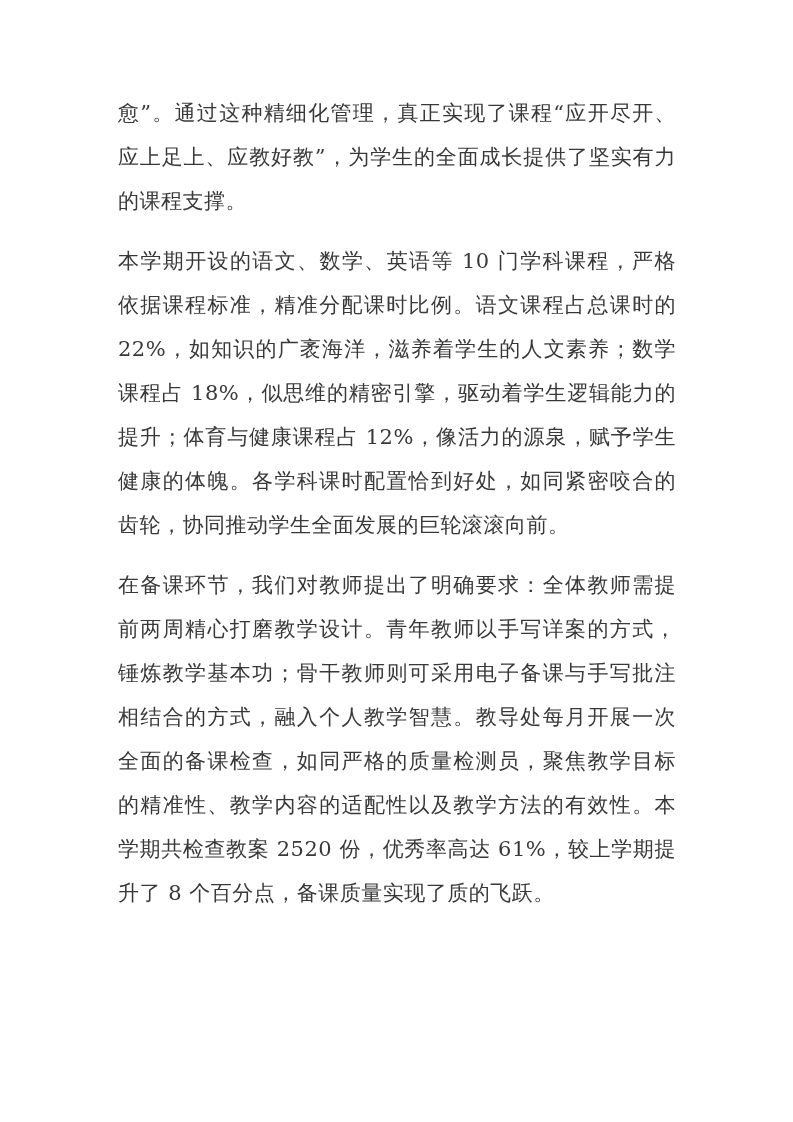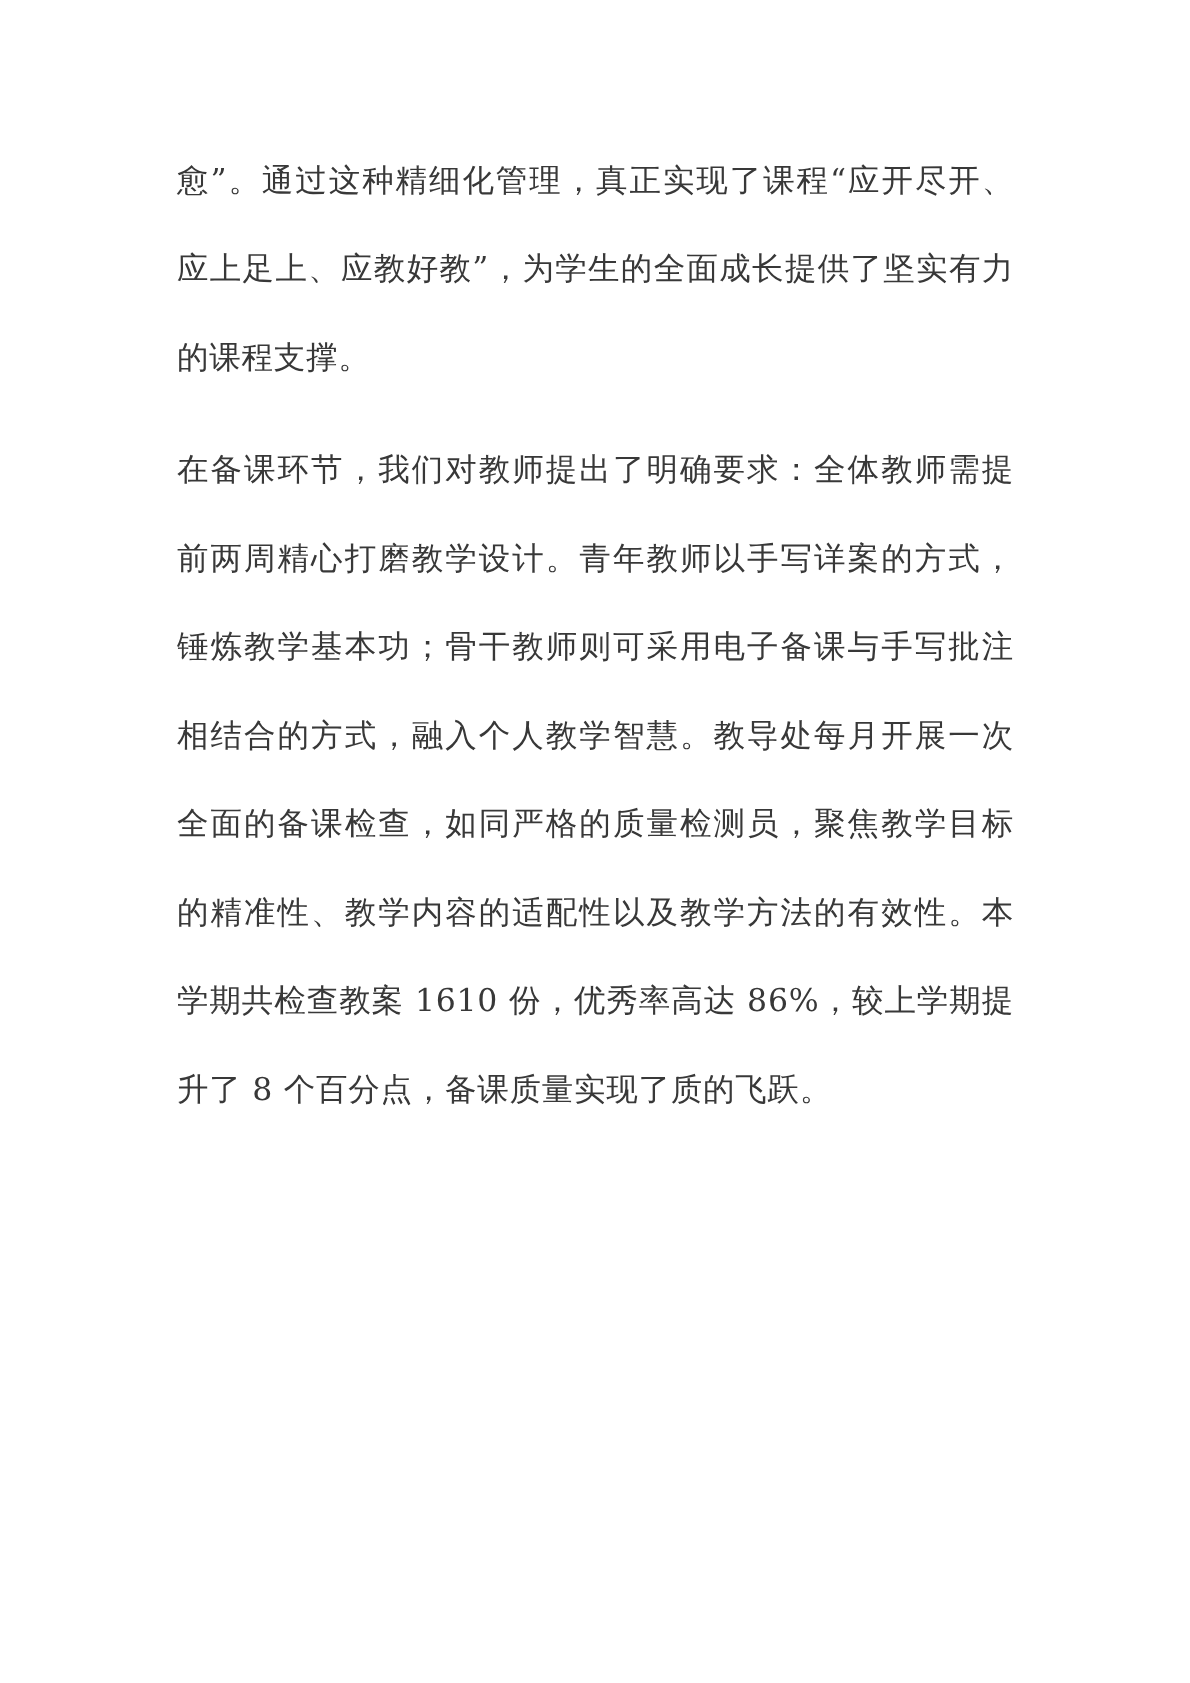--- a/index.html
+++ b/index.html
@@ -11,37 +11,38 @@
     position: relative;
     width: 793px;
     height: 1122px;
     margin: 0 auto;
     background: #ffffff;
     box-sizing: border-box;
     padding: 91px 117px 0 118px;
     overflow: hidden;
     font-family: "DejaVu Serif", "Liberation Serif", serif;
     font-size: 21px;
-    line-height: 59px;
+    line-height: 44px;
     color: #383838;
     letter-spacing: 0.5px;
   }
   .doc-page p {
     margin: 0 0 16px 0;
     text-align: justify;
     text-justify: inter-character;
     word-break: break-all;
   }
   .doc-page p.section-heading {
     text-align: left;
   }
 </style>
 </head>
 <body>
 
 <div class="doc-page">
   <p>愈”。通过这种精细化管理，真正实现了课程“应开尽开、应上足上、应教好教”，为学生的全面成长提供了坚实有力的课程支撑。</p>
 
+  <p>本学期开设的语文、数学、英语等 10 门学科课程，严格依据课程标准，精准分配课时比例。语文课程占总课时的 22%，如知识的广袤海洋，滋养着学生的人文素养；数学课程占 18%，似思维的精密引擎，驱动着学生逻辑能力的提升；体育与健康课程占 12%，像活力的源泉，赋予学生健康的体魄。各学科课时配置恰到好处，如同紧密咬合的齿轮，协同推动学生全面发展的巨轮滚滚向前。</p>
 
 
 
-  <p>在备课环节，我们对教师提出了明确要求：全体教师需提前两周精心打磨教学设计。青年教师以手写详案的方式，锤炼教学基本功；骨干教师则可采用电子备课与手写批注相结合的方式，融入个人教学智慧。教导处每月开展一次全面的备课检查，如同严格的质量检测员，聚焦教学目标的精准性、教学内容的适配性以及教学方法的有效性。本学期共检查教案 1610 份，优秀率高达 86%，较上学期提升了 8 个百分点，备课质量实现了质的飞跃。</p>
+  <p>在备课环节，我们对教师提出了明确要求：全体教师需提前两周精心打磨教学设计。青年教师以手写详案的方式，锤炼教学基本功；骨干教师则可采用电子备课与手写批注相结合的方式，融入个人教学智慧。教导处每月开展一次全面的备课检查，如同严格的质量检测员，聚焦教学目标的精准性、教学内容的适配性以及教学方法的有效性。本学期共检查教案 2520 份，优秀率高达 61%，较上学期提升了 8 个百分点，备课质量实现了质的飞跃。</p>
 </div>
 
 </body></html>

